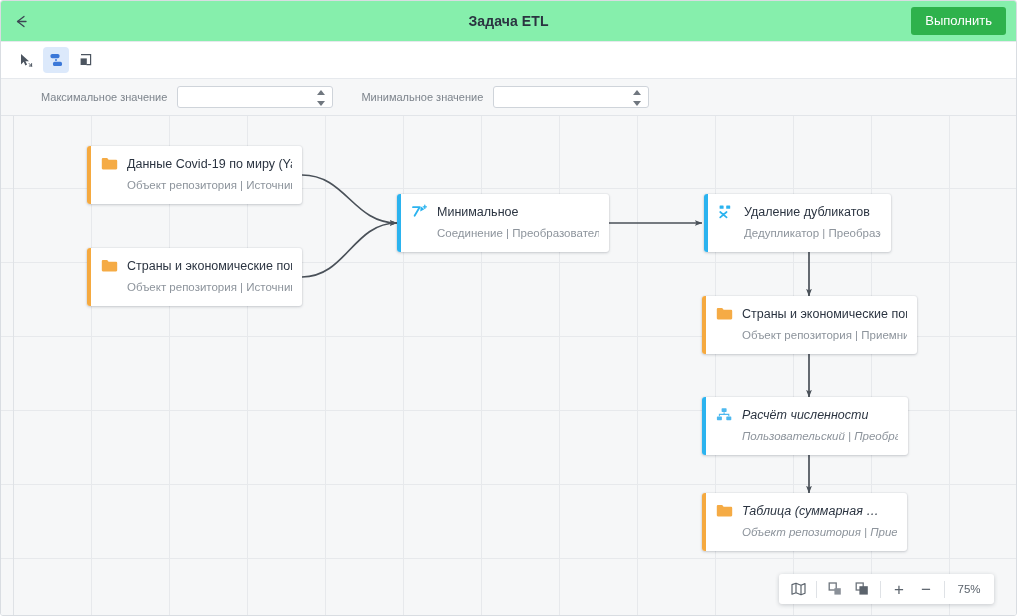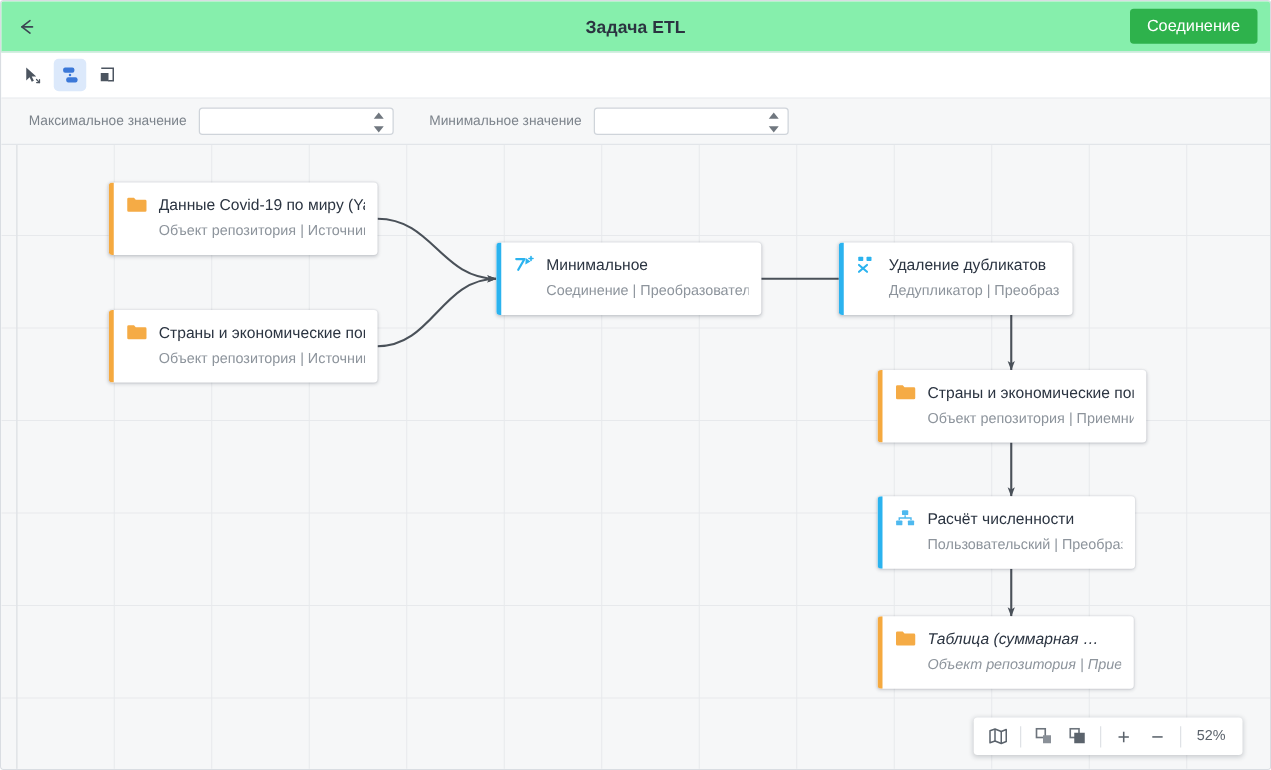--- a/index.html
+++ b/index.html
@@ -97,21 +97,21 @@
   }
   .tool svg { display:block; }
 
   
   .parambar {
     height: 37px;
     background: #f6f7f8;
     border-bottom: 1px solid #e2e5e9;
     display: flex;
     align-items: center;
-    padding-left: 22px;
+    padding-left: 40px;
     box-sizing: border-box;
   }
   .param {
     display: flex;
     align-items: center;
     gap: 10px;
   }
   .param + .param { margin-left: 28px; }
   .param-label {
     font-size: 11px;
@@ -293,21 +293,21 @@
   <div class="header">
     <div class="back-btn">
       <span>
         <svg width="17" height="17" viewBox="0 0 17 17" fill="none">
           <path d="M11 3.5 L4.5 8.5 L11 13.5" stroke="#3c4653" stroke-width="1.3" stroke-linecap="round" stroke-linejoin="round" fill="none"></path>
           <path d="M4.6 8.5 H13" stroke="#3c4653" stroke-width="1.3" stroke-linecap="round"></path>
         </svg>
       </span>
     </div>
     <div class="header-title">Задача ETL</div>
-    <button class="run-btn">Соединение</button>
+    <button class="run-btn">Выполнить</button>
   </div>
 
   <div class="toolbar">
 
     <div class="tool">
       <span>
         <svg width="16" height="16" viewBox="0 0 16 16">
           <path d="M3 2 L3 12.4 L5.7 9.8 L7.4 13.4 L9.1 12.6 L7.4 9.2 L11 9.2 Z" fill="#4c5560"></path>
           <path d="M11.2 11.6 L13.6 14" stroke="#4c5560" stroke-width="1" stroke-linecap="round"></path>
           <path d="M13.6 14 L13.6 11.6 M13.6 14 L11.3 14" stroke="#4c5560" stroke-width="1" stroke-linecap="round"></path>
@@ -426,21 +426,21 @@
               <path d="M9.6 2.3 L13.4 5.2 L9.3 7.6" fill="#2bb3ef"></path>
               <path d="M13.8 1.2 V4.4 M12.2 2.8 H15.4" stroke="#2bb3ef" stroke-width="1.3" stroke-linecap="round"></path>
             </svg>
           </span>
           <span class="node-title">Минимальное</span>
         </div>
         <div class="node-sub">Соединение | Преобразователь</div>
       </div>
     </div>
 
-    <div class="node" style="left:670px; top:78px; width:187px; height:58px;">
+    <div class="node" style="left:703px; top:78px; width:187px; height:58px;">
       <div class="node-accent" style="background:#2bb3ef;"></div>
       <div class="node-body">
         <div class="node-row">
           <span class="node-icon">
             <svg width="17" height="15" viewBox="0 0 17 15">
               <rect x="1.6" y="1.4" width="4" height="3.4" rx="0.6" fill="#2bb3ef"></rect>
               <rect x="8.2" y="1.4" width="4" height="3.4" rx="0.6" fill="#2bb3ef"></rect>
               <path d="M2.2 8 L8.6 13.4 M8.6 8 L2.2 13.4" stroke="#2bb3ef" stroke-width="1.7" stroke-linecap="round"></path>
             </svg>
           </span>
@@ -460,21 +460,21 @@
                        A1.1 1.1 0 0 1 16.2 3.9 V11.3 A1.1 1.1 0 0 1 15.1 12.4
                        H1.9 A1.1 1.1 0 0 1 0.8 11.3 Z" fill="#f5ab45"></path>
             </svg>
           </span>
           <span class="node-title">Страны и экономические пок…</span>
         </div>
         <div class="node-sub">Объект репозитория | Приемник</div>
       </div>
     </div>
 
-    <div class="node" style="left:701px; top:281px; width:206px; height:58px;">
+    <div class="node" style="left:701px; top:281px; width:206px; height:58px;font-style:italic;">
       <div class="node-accent" style="background:#2bb3ef;"></div>
       <div class="node-body">
         <div class="node-row">
           <span class="node-icon">
             <svg width="17" height="15" viewBox="0 0 17 15">
               <rect x="5.6" y="1.2" width="5" height="3.8" rx="0.7" fill="#4eb9ef"></rect>
               <rect x="0.9" y="9.4" width="5" height="3.8" rx="0.7" fill="#4eb9ef"></rect>
               <rect x="10.3" y="9.4" width="5" height="3.8" rx="0.7" fill="#4eb9ef"></rect>
               <path d="M8.1 5.2 V7.4 M3.4 9.2 V7.4 H12.8 V9.2" stroke="#4eb9ef" stroke-width="1.1" fill="none"></path>
             </svg>
@@ -538,18 +538,18 @@
       <div class="zbtn">
         <span class="plus-minus">+</span>
       </div>
 
       <div class="zbtn">
         <span class="plus-minus">−</span>
       </div>
 
       <div class="zsep"></div>
 
-      <div class="zval">52%</div>
+      <div class="zval">75%</div>
 
     </div>
 
   </div>
 </div>
 
 </body></html>

